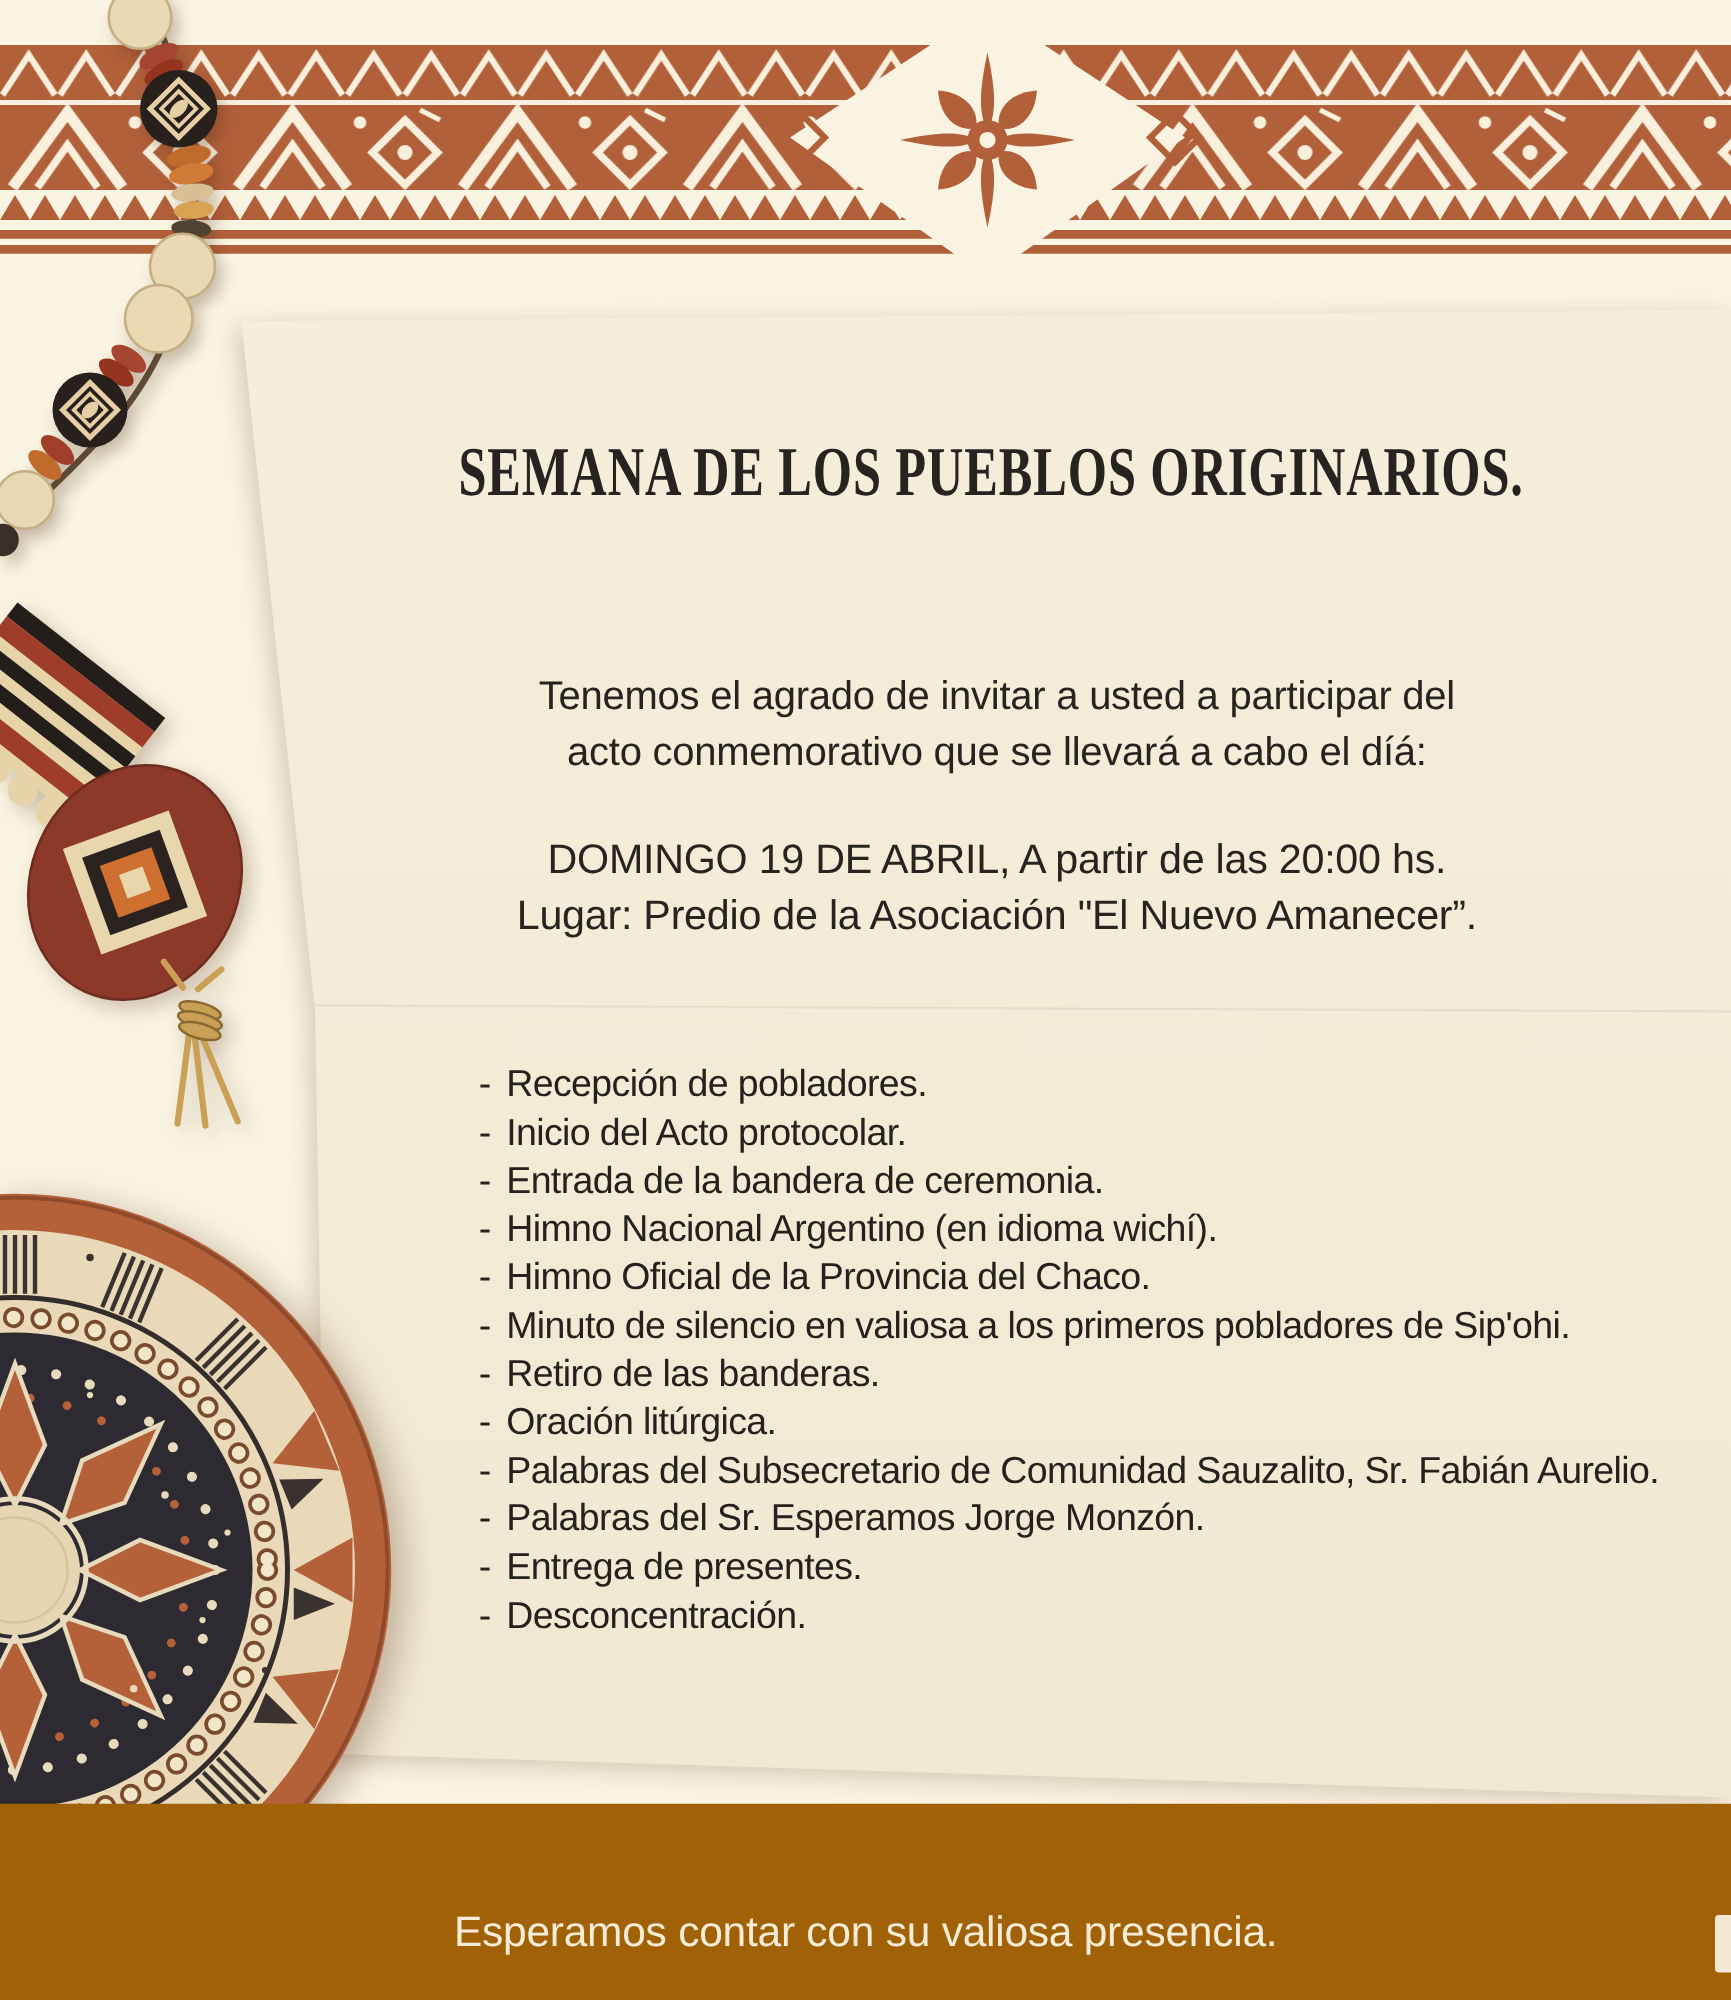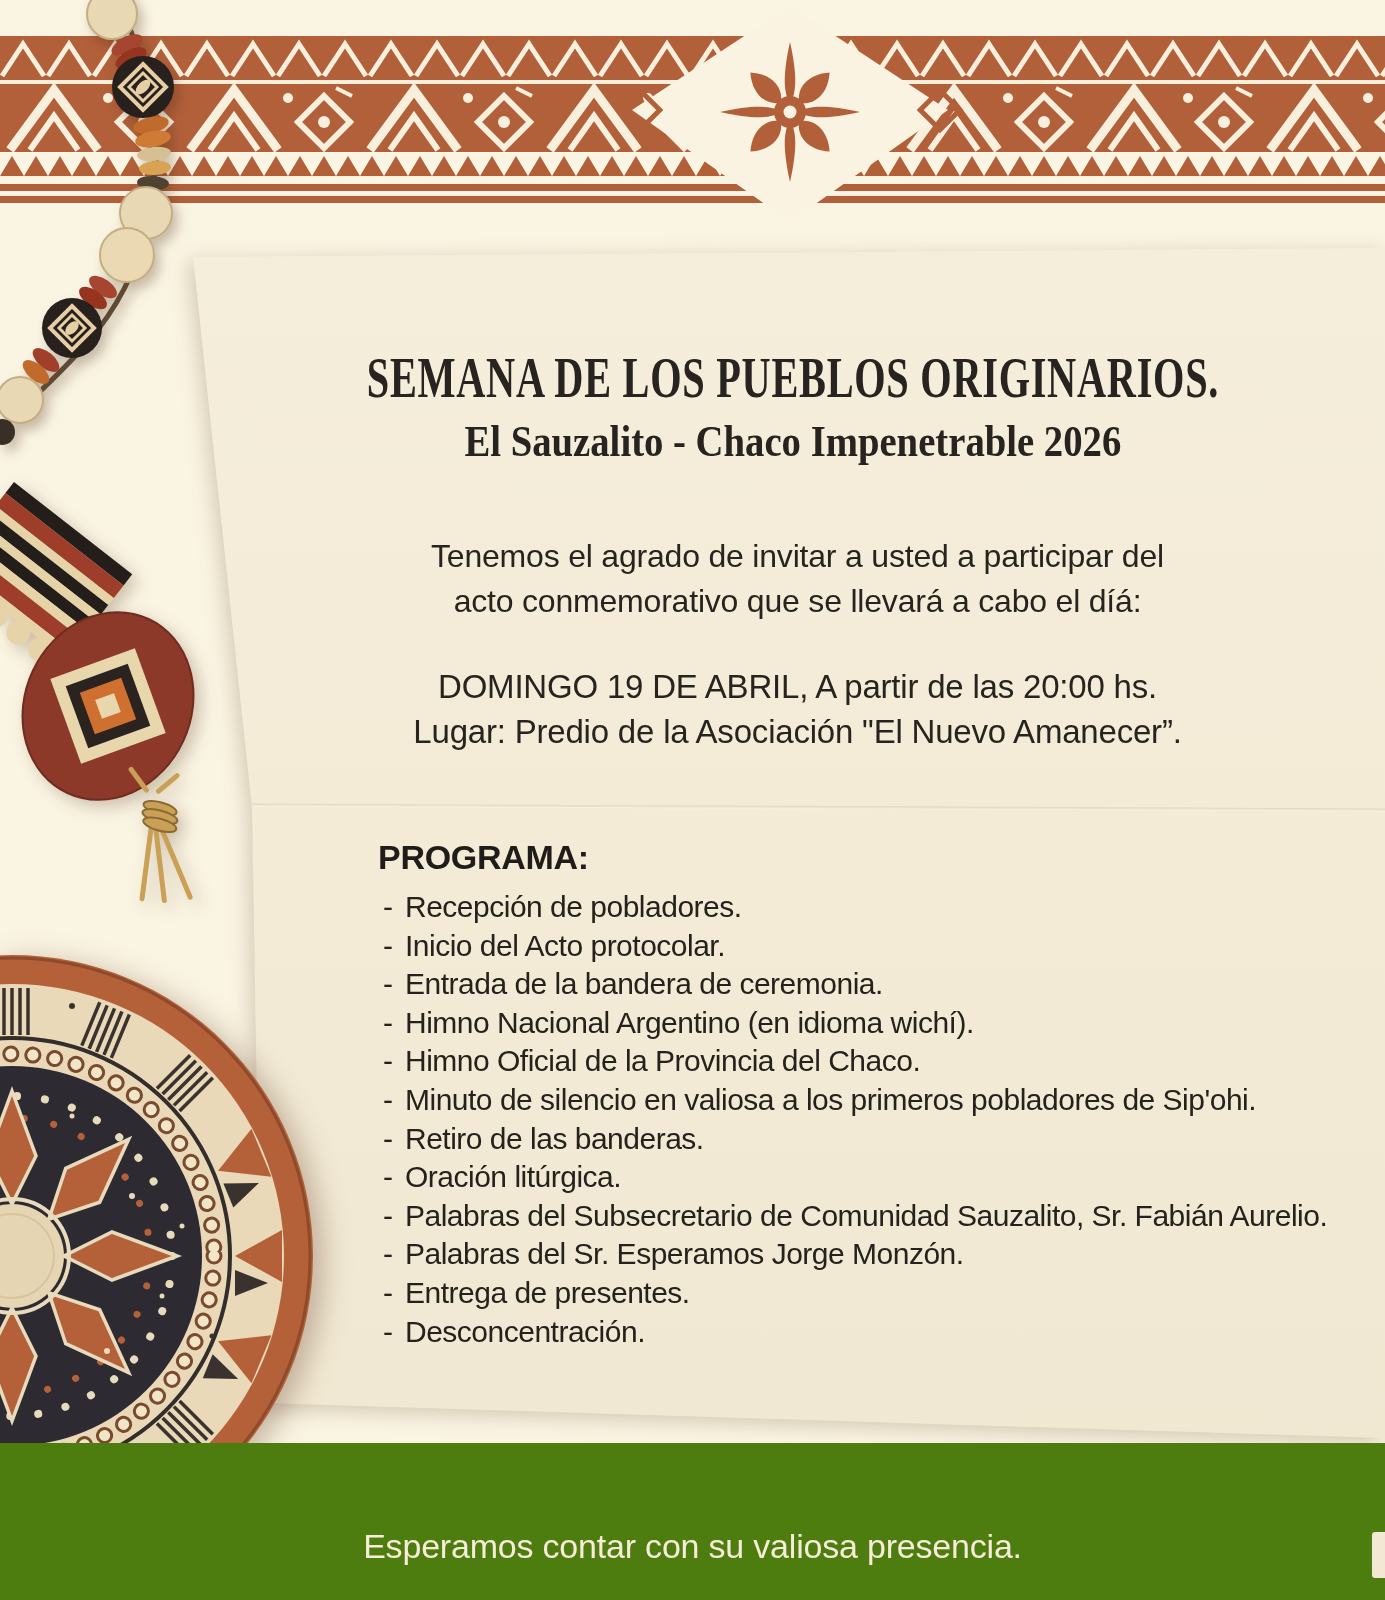--- a/index.html
+++ b/index.html
@@ -34,21 +34,21 @@
         font-size:32px;line-height:45px;letter-spacing:-0.2px;color:#272420;}
   .event{left:205px;top:664px;width:1185px;text-align:center;
         font-size:33px;line-height:45px;letter-spacing:-0.2px;color:#272420;}
   .program{left:378px;top:838px;}
   .program-heading{font-size:34px;font-weight:bold;letter-spacing:-0.3px;color:#1f1c19;}
   .program-items{margin-top:11px;}
   .item{font-size:30px;line-height:38.6px;letter-spacing:-0.5px;white-space:nowrap;color:#25221e;}
   .item .dash{display:inline-block;width:22px;padding-left:5px;}
   
   .footer-band{position:absolute;left:0;top:1443px;width:1385px;height:157px;
-        background:#4d7c0f;}
+        background:#a16207;}
   .footer-msg{position:absolute;left:0;top:84px;width:100%;text-align:center;
         font-size:34px;color:#f6ecd7;letter-spacing:-0.2px;}
   .paper-fragment{position:absolute;left:1372px;top:1532px;width:13px;height:46px;
         background:#f3e8d4;border-radius:3px 0 0 3px;}
 </style>
 </head>
 <body>
 
 <div id="page">
 
@@ -97,36 +97,32 @@
   </svg>
 
   <div class="card-wrap">
     <div class="card"></div>
   </div>
   <div class="fold-line"></div>
 
   <div class="tx title-block">
     <span class="title-main">SEMANA DE LOS PUEBLOS ORIGINARIOS.</span>
   </div>
-  <div class="tx title-sub">
-    <span>El Sauzalito - Chaco Impenetrable 2026</span>
-  </div>
 
   <div class="tx invite">
     <div>Tenemos el agrado de invitar a usted a participar del</div>
     <div>acto conmemorativo que se llevará a cabo el díá:</div>
   </div>
 
   <div class="tx event">
     <div>DOMINGO 19 DE ABRIL, A partir de las 20:00 hs.</div>
     <div>Lugar: Predio de la Asociación "El Nuevo Amanecer”.</div>
   </div>
 
   <div class="tx program">
-    <div class="program-heading">PROGRAMA:</div>
     <div class="program-items">
       <div class="item"><span class="dash">-</span><span>Recepción de pobladores.</span></div>
       <div class="item"><span class="dash">-</span><span>Inicio del Acto protocolar.</span></div>
       <div class="item"><span class="dash">-</span><span>Entrada de la bandera de ceremonia.</span></div>
       <div class="item"><span class="dash">-</span><span>Himno Nacional Argentino (en idioma wichí).</span></div>
       <div class="item"><span class="dash">-</span><span>Himno Oficial de la Provincia del Chaco.</span></div>
       <div class="item"><span class="dash">-</span><span>Minuto de silencio en valiosa a los primeros pobladores de Sip'ohi.</span></div>
       <div class="item"><span class="dash">-</span><span>Retiro de las banderas.</span></div>
       <div class="item"><span class="dash">-</span><span>Oración litúrgica.</span></div>
       <div class="item"><span class="dash">-</span><span>Palabras del Subsecretario de Comunidad Sauzalito, Sr. Fabián Aurelio.</span></div>

